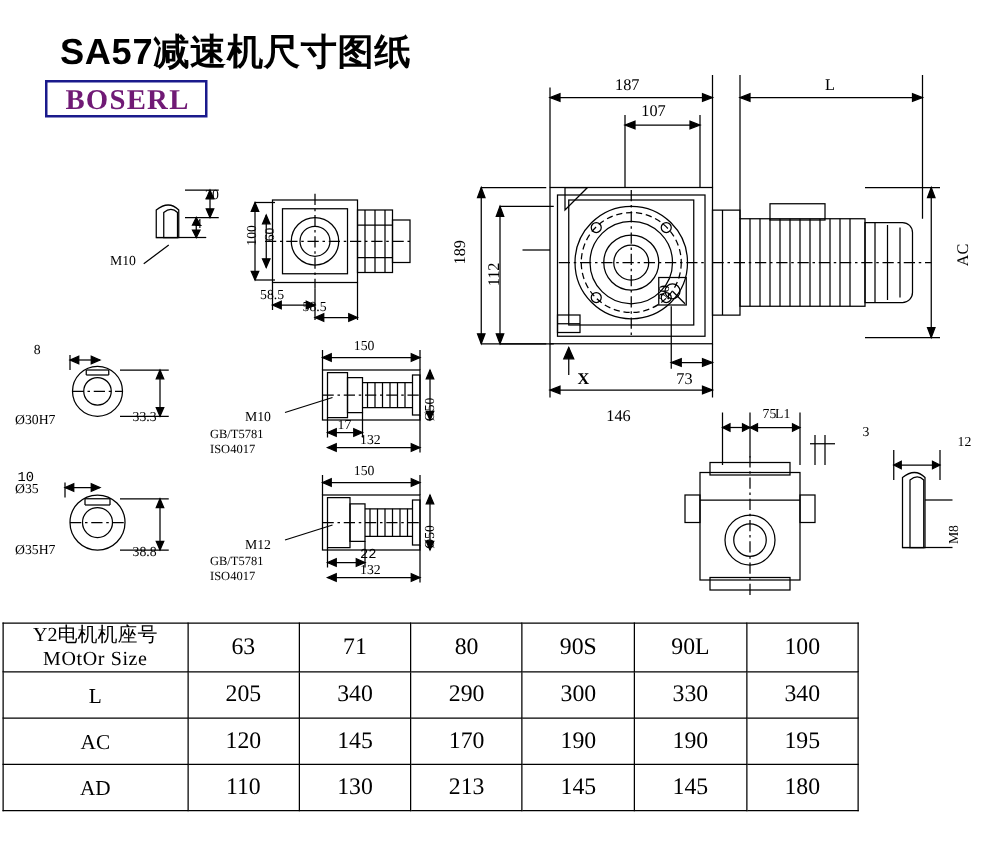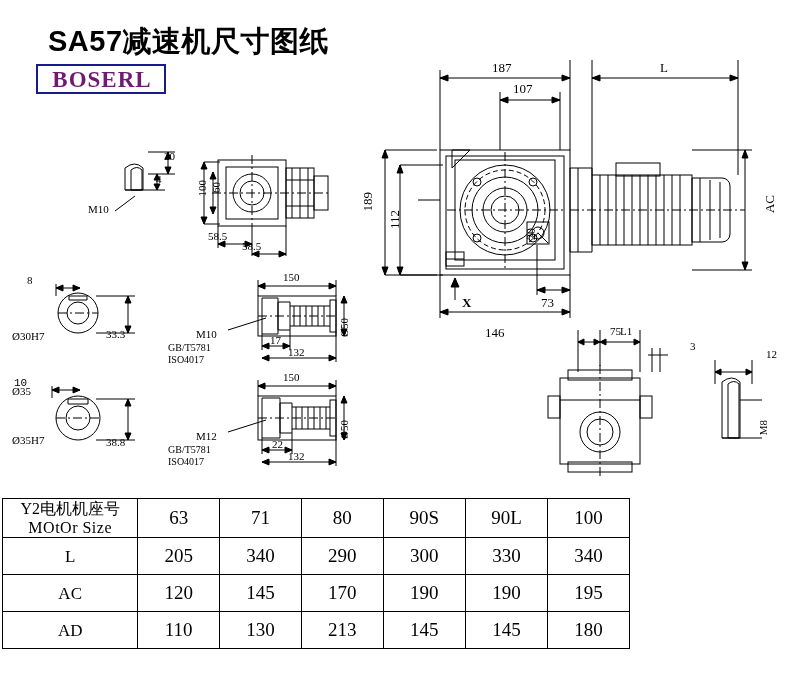--- a/index.html
+++ b/index.html
@@ -43,21 +43,21 @@
   .vert{
     writing-mode:vertical-rl;
     transform:rotate(180deg);
     white-space:nowrap;
   }
   svg{position:absolute;left:0;top:0;}
   
   .tbl{
     position:absolute;
     left:2px;top:498px;
-    width:628px;
+    width:685px;
     border-collapse:collapse;
     font-family:"Liberation Serif", serif;
   }
   .tbl td{
     border:1px solid #000;
     text-align:center;
     font-size:19px;
     height:36px;
     padding:0;
   }
@@ -422,21 +422,21 @@
 
 <div class="abs lbl small" style="left:283px;top:271px;">150</div>
 <div class="abs lbl small" style="left:270px;top:334px;">17</div>
 <div class="abs lbl small" style="left:288px;top:346px;">132</div>
 <div class="abs lbl small vert" style="left:338px;top:318px;">Ø50</div>
 <div class="abs lbl small" style="left:196px;top:328px;">M10</div>
 <div class="abs lbl tiny" style="left:168px;top:342px;">GB/T5781</div>
 <div class="abs lbl tiny" style="left:168px;top:354px;">ISO4017</div>
 
 <div class="abs lbl small" style="left:283px;top:371px;">150</div>
-<div class="abs lbl small" style="left:272px;top:438px;">22</div>
+<div class="abs lbl small" style="left:288px;top:438px;font-family:Liberation Mono, monospace;">22</div>
 <div class="abs lbl small" style="left:288px;top:450px;">132</div>
 <div class="abs lbl small vert" style="left:338px;top:420px;">Ø50</div>
 <div class="abs lbl small" style="left:196px;top:430px;">M12</div>
 <div class="abs lbl tiny" style="left:168px;top:444px;">GB/T5781</div>
 <div class="abs lbl tiny" style="left:168px;top:456px;">ISO4017</div>
 
 <div class="abs lbl small" style="left:572px;top:325px;margin-left:48px;">L1</div>
 <div class="abs lbl small" style="left:610px;top:325px;">75</div>
 <div class="abs lbl small" style="left:690px;top:340px;">3</div>
 <div class="abs lbl small" style="left:766px;top:348px;">12</div>

